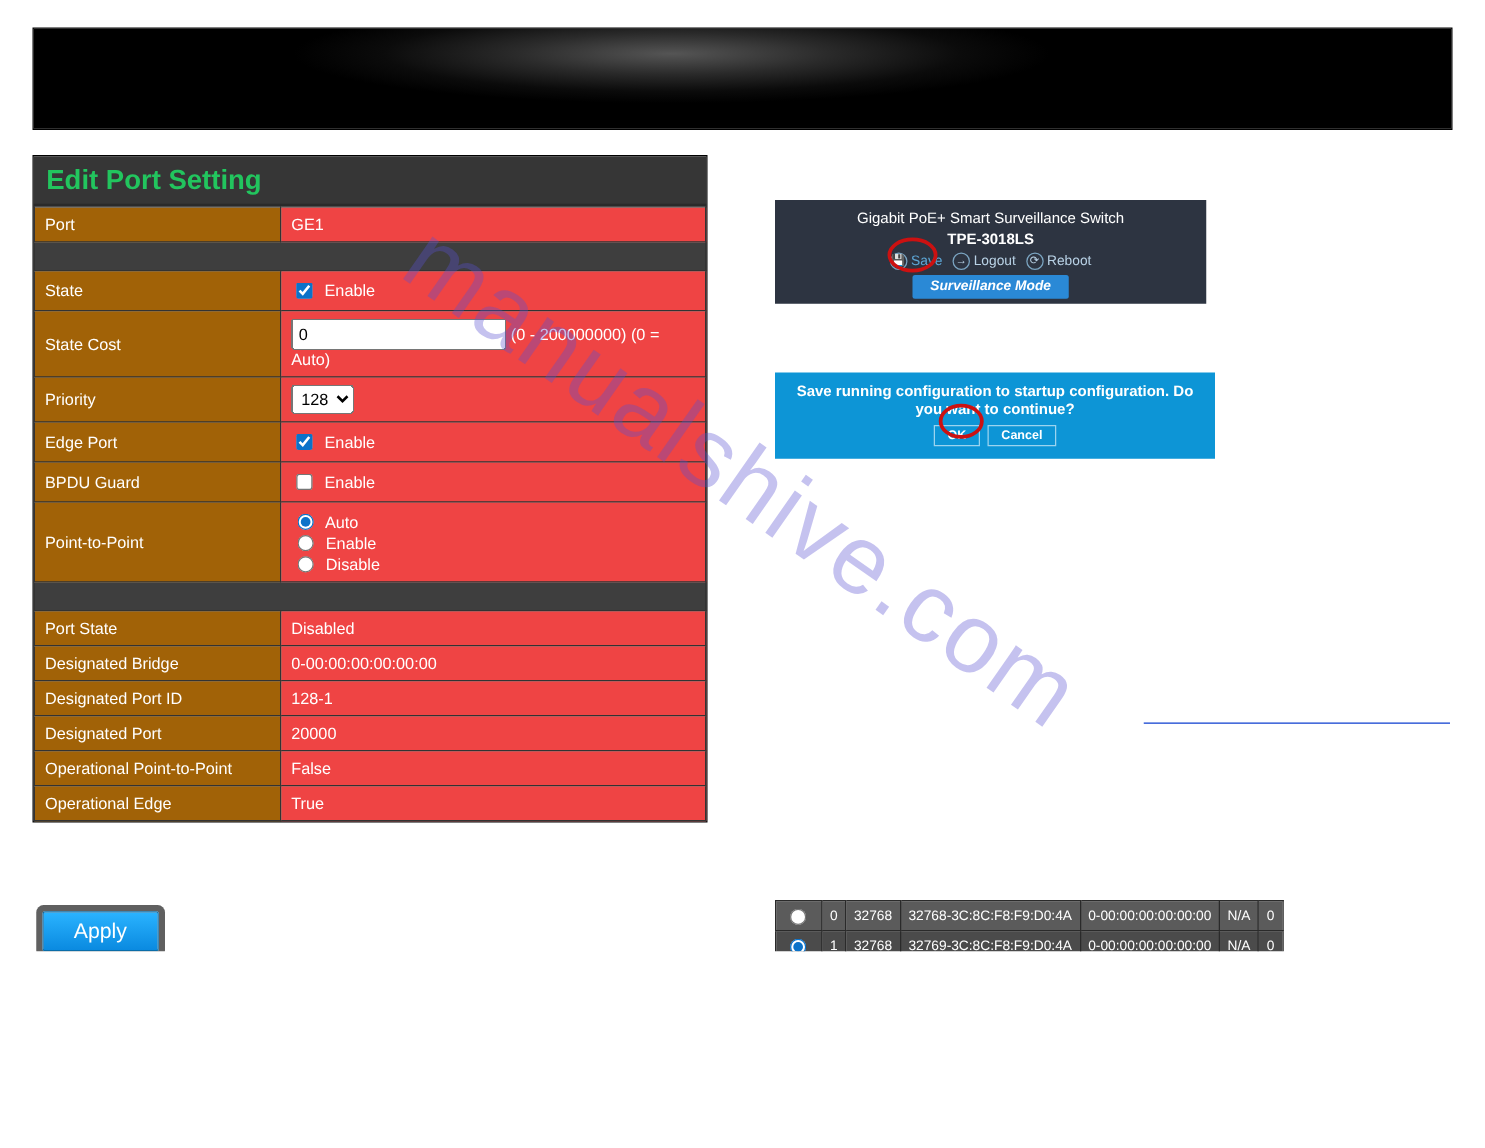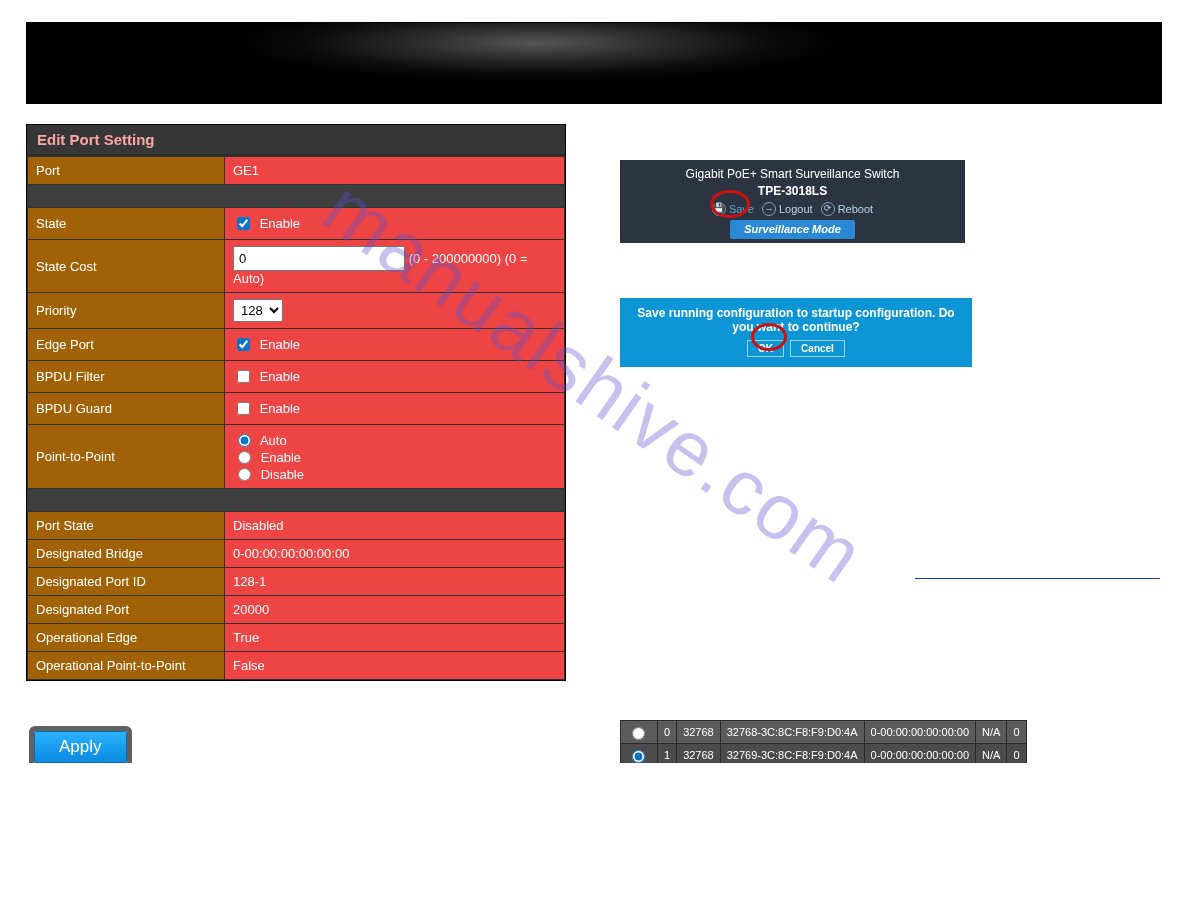--- a/index.html
+++ b/index.html
@@ -17,23 +17,23 @@
     border: 1px solid #000;
   }
   .panel {
     width: 538px;
     border: 1px solid #000;
     margin-left: 26px;
     margin-top: 20px;
   }
   .panel-title {
     background: #363636;
-    color: #fca5a5;
+    color: #22c55e;
     font-weight: bold;
-    font-size: 15px;
+    font-size: 22px;
     padding: 6px 10px;
     border-bottom: 2px solid #2a2a2a;
   }
   table.form-table {
     border-collapse: collapse;
     width: 100%;
     table-layout: auto;
   }
   table.form-table td {
     border: 1px solid #333;
@@ -73,20 +73,21 @@
     display: inline-block;
     background: linear-gradient(#2ab3ff, #0a8ae0);
     color: #fff;
     font-size: 17px;
     text-align: center;
     border: 1px solid #0b6da8;
     padding: 5px 24px;
     border-radius: 2px;
     box-shadow: 0 0 0 5px #606060;
     cursor: pointer;
+    margin-top: 21px;
   }
   .btn-small {
     font-size: 16px;
     padding: 4px 28px;
   }
   .apply-wrap {
     margin: 50px 0 0 34px;
   }
 
   .right-col {
@@ -264,38 +265,29 @@
     <tr>
       <td class="label-cell">Edge Port</td>
       <td class="value-cell">
         <label>
           <input type="checkbox" checked="" style="">
           <span>Enable</span>
         </label>
       </td>
     </tr>
     <tr>
-      <td class="label-cell">BPDU Filter</td>
+      <td class="label-cell">BPDU Guard</td>
       <td class="value-cell">
         <label>
           <input type="checkbox" style="">
           <span>Enable</span>
         </label>
       </td>
     </tr>
     <tr>
-      <td class="label-cell">BPDU Guard</td>
-      <td class="value-cell">
-        <label>
-          <input type="checkbox" style="">
-          <span>Enable</span>
-        </label>
-      </td>
-    </tr>
-    <tr>
       <td class="label-cell">Point-to-Point</td>
       <td class="value-cell">
         <label style="display:block">
           <input type="radio" name="ptp" checked="" style="">
           <span>Auto</span>
         </label>
         <label style="display:block">
           <input type="radio" name="ptp" style="">
           <span>Enable</span>
         </label>
@@ -318,26 +310,26 @@
     </tr>
     <tr>
       <td class="label-cell">Designated Port ID</td>
       <td class="value-cell">128-1</td>
     </tr>
     <tr>
       <td class="label-cell">Designated Port</td>
       <td class="value-cell">20000</td>
     </tr>
     <tr>
+      <td class="label-cell">Operational Point-to-Point</td>
+      <td class="value-cell">False</td>
+    </tr>
+    <tr>
       <td class="label-cell">Operational Edge</td>
       <td class="value-cell">True</td>
-    </tr>
-    <tr>
-      <td class="label-cell">Operational Point-to-Point</td>
-      <td class="value-cell">False</td>
     </tr>
   </tbody>
     </table>
 </div>
 
 <div class="apply-wrap">
   <span class="btn">Apply</span>
 </div>
 
 <div class="right-col">

